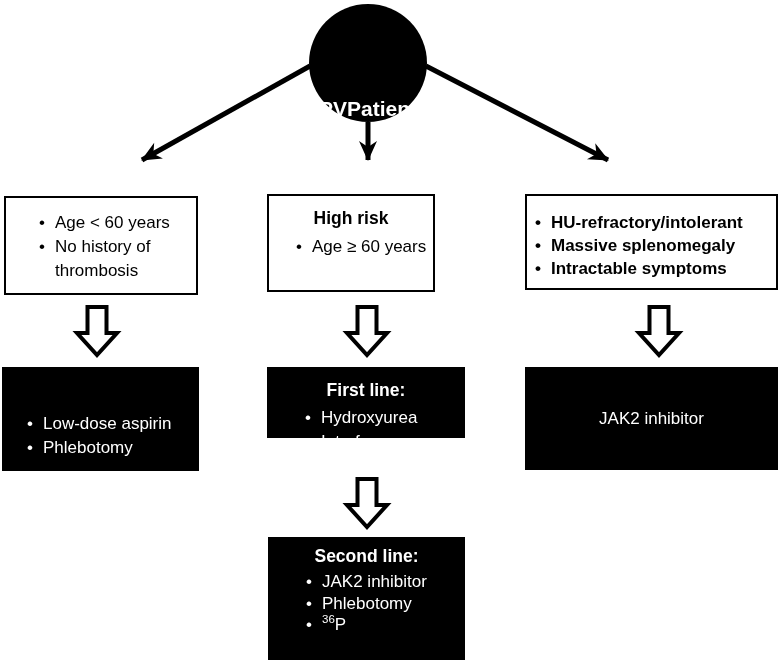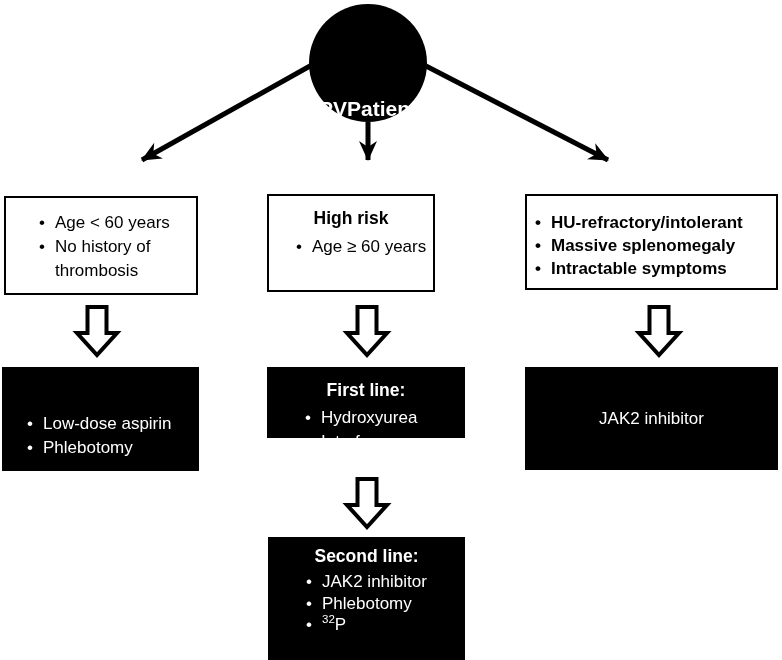--- a/index.html
+++ b/index.html
@@ -169,17 +169,17 @@
 
   <div class="bbox" id="box-jak2">
     <span>JAK2 inhibitor</span>
   </div>
 
   <div class="bbox" id="box-second-line">
     <div class="box-title">Second line:</div>
     <ul class="bullets">
       <li>JAK2 inhibitor</li>
       <li>Phlebotomy</li>
-      <li><sup>32</sup><span>P</span></li>
+      <li><sup>36</sup><span>P</span></li>
     </ul>
   </div>
 
 </div>
 
 </body></html>

